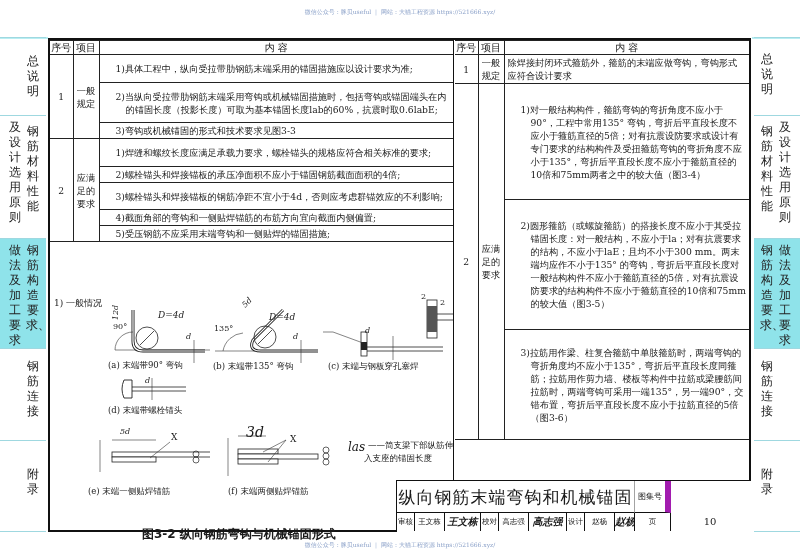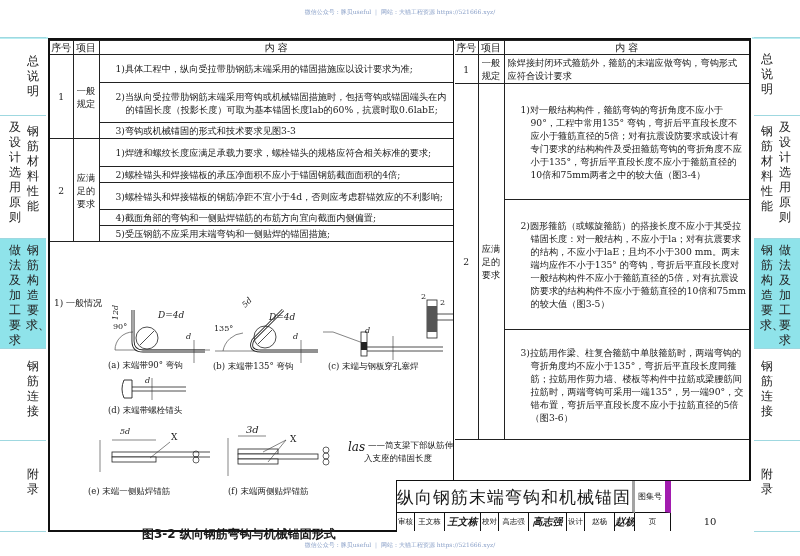--- a/index.html
+++ b/index.html
@@ -35,21 +35,21 @@
   table.spec tr > *:last-child { border-right: none; }
 
   
   .fig { position: absolute; left: 0; top: 230px; width: 403px; height: 260px; font-size: 9px; margin-top: 20px; }
   .fig .lbl { position: absolute; white-space: nowrap; }
   .fig svg { position: absolute; }
   .fig-title { position: absolute; left: 92px; top: 236px; font-size: 12px; font-family: "DejaVu Sans", sans-serif; font-weight: bold; }
 
   
   .titleblock { position: absolute; left: 346px; top: 440px; width: 355px; height: 52px; border-top: 1.5px solid #111; border-left: 1.5px solid #111; background: #fff; }
-  .tb-main { position: absolute; left: 0; top: 0; width: 238px; height: 32px; border-right: 3px solid #a3a3a3; border-bottom: 1px solid #111; font-family: "DejaVu Sans", sans-serif; font-size: 17px; line-height: 32px; text-align: left; letter-spacing: 1px; }
+  .tb-main { position: absolute; left: 0; top: 0; width: 238px; height: 32px; border-right: 1px solid #a3a3a3; border-bottom: 1px solid #111; font-family: "DejaVu Sans", sans-serif; font-size: 17px; line-height: 32px; text-align: center; letter-spacing: 1px; }
   .tb-label { position: absolute; left: 238px; top: 0; width: 36px; height: 32px; border-right: 6px solid #a21caf; border-bottom: 1px solid #111; font-size: 8px; line-height: 32px; text-align: center; }
   .tb-value { position: absolute; left: 274px; top: 0; width: 78px; height: 32px; border-bottom: 1px solid #111; font-size: 9px; line-height: 32px; text-align: center; }
   .tb-row { position: absolute; left: 0; top: 32px; width: 352px; height: 18px; display: flex; font-size: 7.5px; line-height: 18px; }
   .tb-row > div { border-right: 1px solid #111; text-align: center; white-space: nowrap; overflow: hidden; }
   .tb-row > div:last-child { border-right: none; }
   .sig { font-family: "DejaVu Serif", serif; font-style: italic; font-weight: bold; font-size: 10px; }
 </style>
 </head>
 <body>
 
@@ -224,21 +224,21 @@
         <rect x="20" y="19" width="40" height="5" fill="#fff" stroke="#222" stroke-width="0.8"></rect>
         <rect x="20" y="24" width="80" height="5" fill="#fff" stroke="#222" stroke-width="0.8"></rect>
         <rect x="20" y="29" width="40" height="5" fill="#fff" stroke="#222" stroke-width="0.8"></rect>
         <line x1="20" y1="6" x2="48" y2="6" stroke="#333" stroke-width="0.6"></line>
         <line x1="45" y1="22" x2="68" y2="10" stroke="#333" stroke-width="0.6"></line>
         <line x1="50" y1="32" x2="68" y2="10" stroke="#333" stroke-width="0.6"></line>
         <circle cx="108" cy="20" r="3" fill="none" stroke="#222" stroke-width="0.7"></circle>
         <circle cx="108" cy="26" r="3" fill="none" stroke="#222" stroke-width="0.7"></circle>
         <circle cx="108" cy="32" r="3" fill="none" stroke="#222" stroke-width="0.7"></circle>
       </svg>
-      <div class="lbl" style="left:196px;top:134px;font-style:italic;font-size:10px;text-align:right;">3d</div>
+      <div class="lbl" style="left:196px;top:134px;font-style:italic;font-size:14px;text-align:right;">3d</div>
       <div class="lbl" style="left:240px;top:144px;font-size:9px;">X</div>
       <div class="lbl" style="left:178px;top:196px;font-size:8.5px;">(f) 末端两侧贴焊锚筋</div>
 
       <div class="lbl" style="left:298px;top:150px;font-style:italic;font-size:12px;">las</div>
       <div class="lbl" style="left:318px;top:150px;font-size:8.5px;">——简支梁下部纵筋伸</div>
       <div class="lbl" style="left:314px;top:163px;font-size:8.5px;">入支座的锚固长度</div>
 
       <div class="fig-title">图3-2  纵向钢筋弯钩与机械锚固形式</div>
     </div>
   </div>

